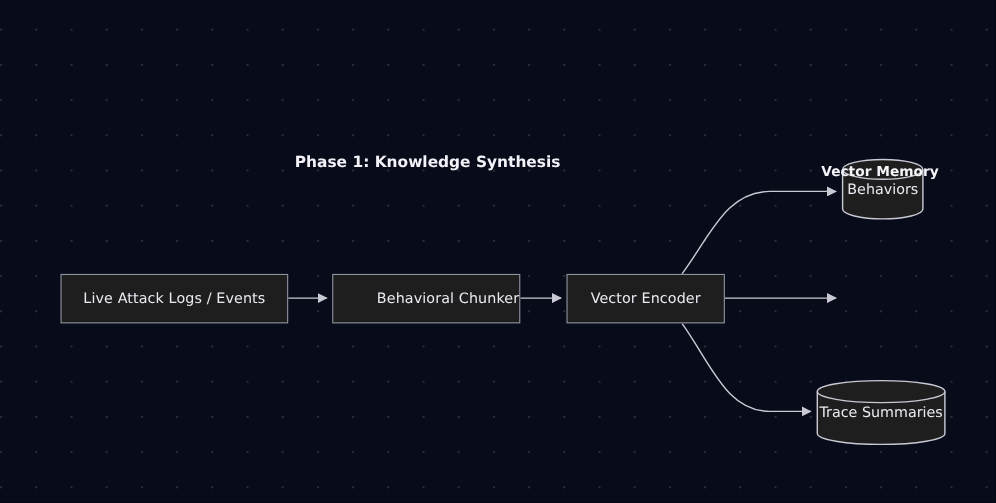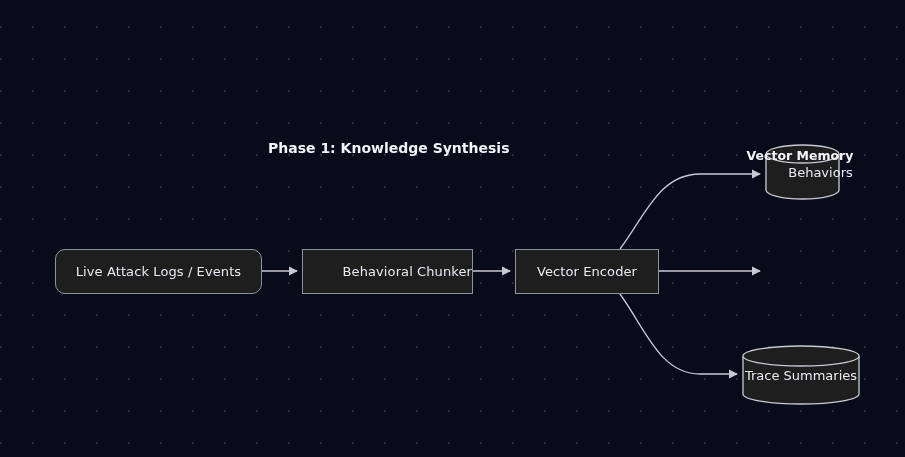--- a/index.html
+++ b/index.html
@@ -95,33 +95,33 @@
       <path d="M 620 249 C 646 214 660 174 700 174 L 760 174"></path>
       <path d="M 659 271 L 760 271"></path>
       <path d="M 620 294 C 646 330 660 374 700 374 L 737 374"></path>
     </g>
   </svg>
 
   <div class="diagram-label" style="left:268px; top:140px;">Phase 1: Knowledge Synthesis</div>
 
   <div class="cluster-title" style="left:730px; top:115px; width:140px;margin-top:33px;">Vector Memory</div>
 
-  <div class="node-box" style="left:55px; top:249px; width:207px; height:45px;border-radius:10px;">
+  <div class="node-box" style="left:55px; top:249px; width:207px; height:45px;">
     <span>Live Attack Logs / Events</span>
   </div>
 
   <div class="node-box" style="left:302px; top:249px; width:171px; height:45px;justify-content:flex-end;">
     <span>Behavioral Chunker</span>
   </div>
 
   <div class="node-box" style="left:515px; top:249px; width:144px; height:45px;">
     <span>Vector Encoder</span>
   </div>
 
-  <div class="cyl" style="left:765px; top:144px; width:75px; height:56px;padding-left:36px;">
+  <div class="cyl" style="left:765px; top:144px; width:75px; height:56px;">
     <svg width="75" height="56" viewBox="0 0 75 56">
       <path d="M 1 10 L 1 46 A 36.5 9 0 0 0 74 46 L 74 10" fill="#1e1e1e" stroke="#c9c9d4" stroke-width="1.3"></path>
       <ellipse cx="37.5" cy="10" rx="36.5" ry="9" fill="#1e1e1e" stroke="#c9c9d4" stroke-width="1.3"></ellipse>
     </svg>
     <div class="cyl-label" style="top:21px;">Behaviors</div>
   </div>
 
 
   <div class="cyl" style="left:742px; top:345px; width:118px; height:60px;">
     <svg width="118" height="60" viewBox="0 0 118 60">

